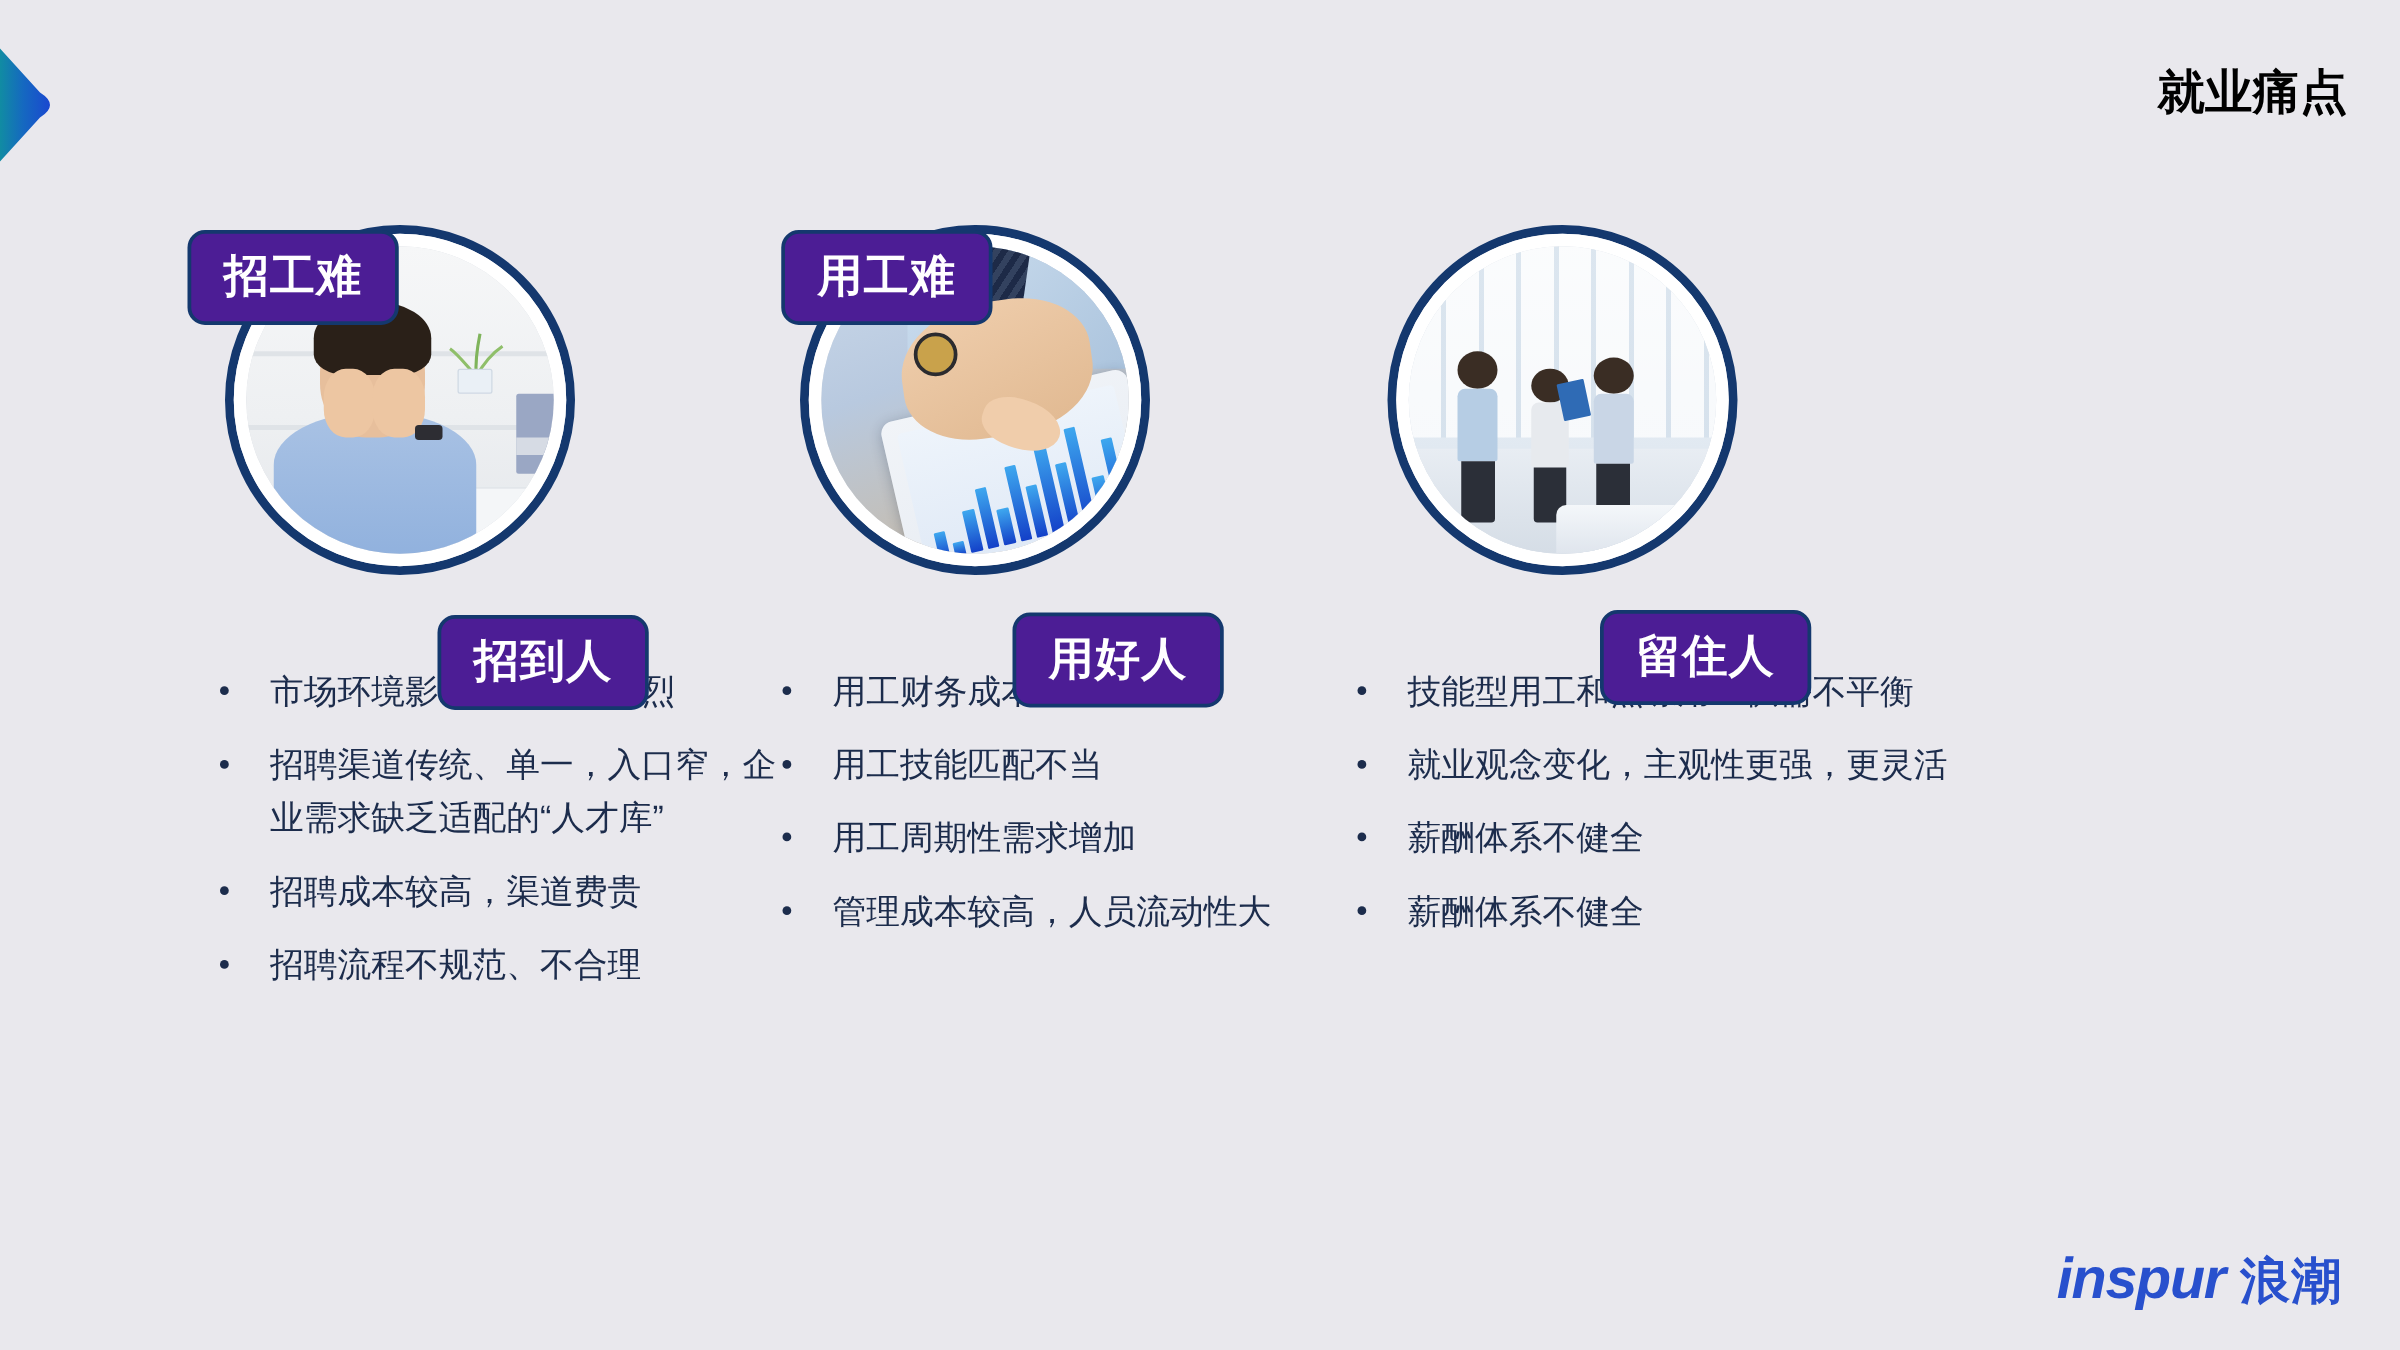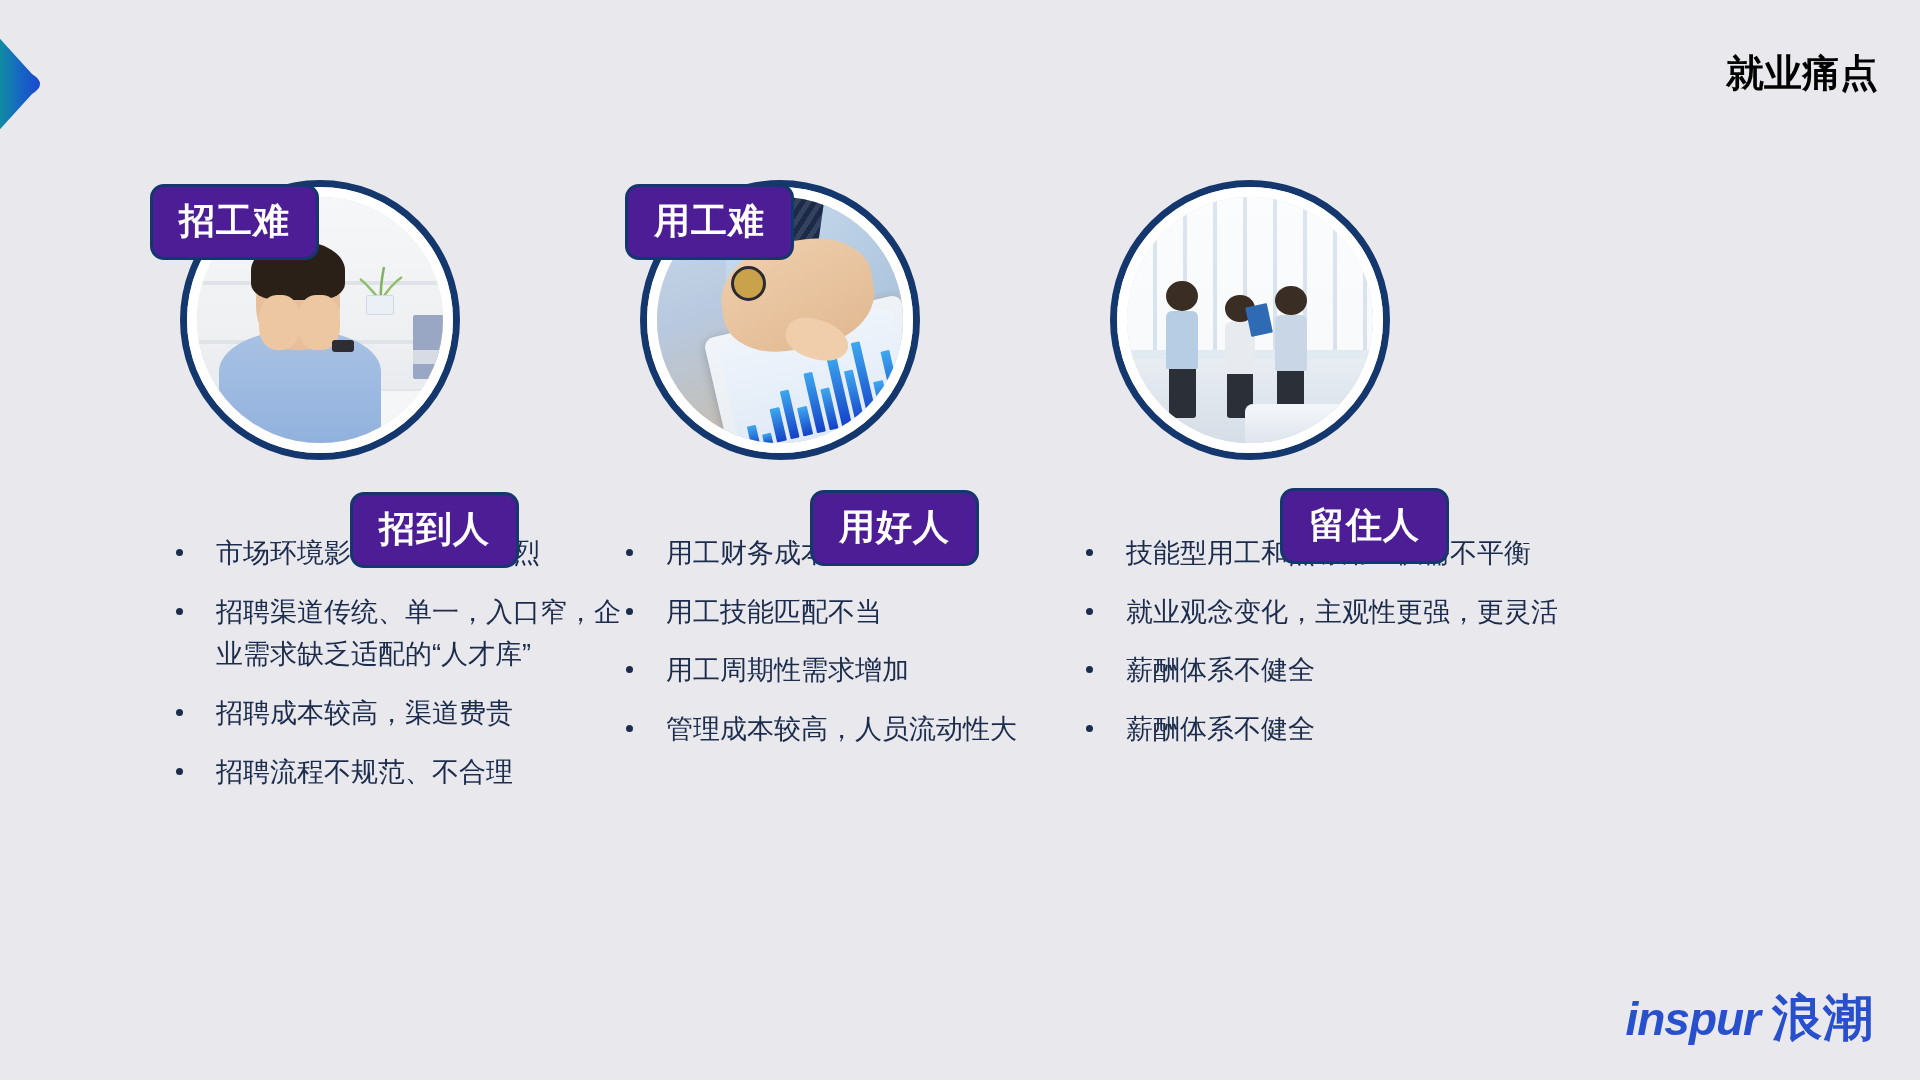--- a/index.html
+++ b/index.html
@@ -287,21 +287,21 @@
     gap: 12px;
   }
   .logo-en {
     font-size: 46px;
     font-weight: bold;
     font-style: italic;
     letter-spacing: -1px;
     color: #2850cd;
   }
   .logo-cn {
-    font-size: 50px;
+    font-size: 40px;
     font-weight: bold;
     color: #2850cd;
     letter-spacing: 1px;
   }
 </style>
 </head>
 <body>
 
 <div class="slide">
 

